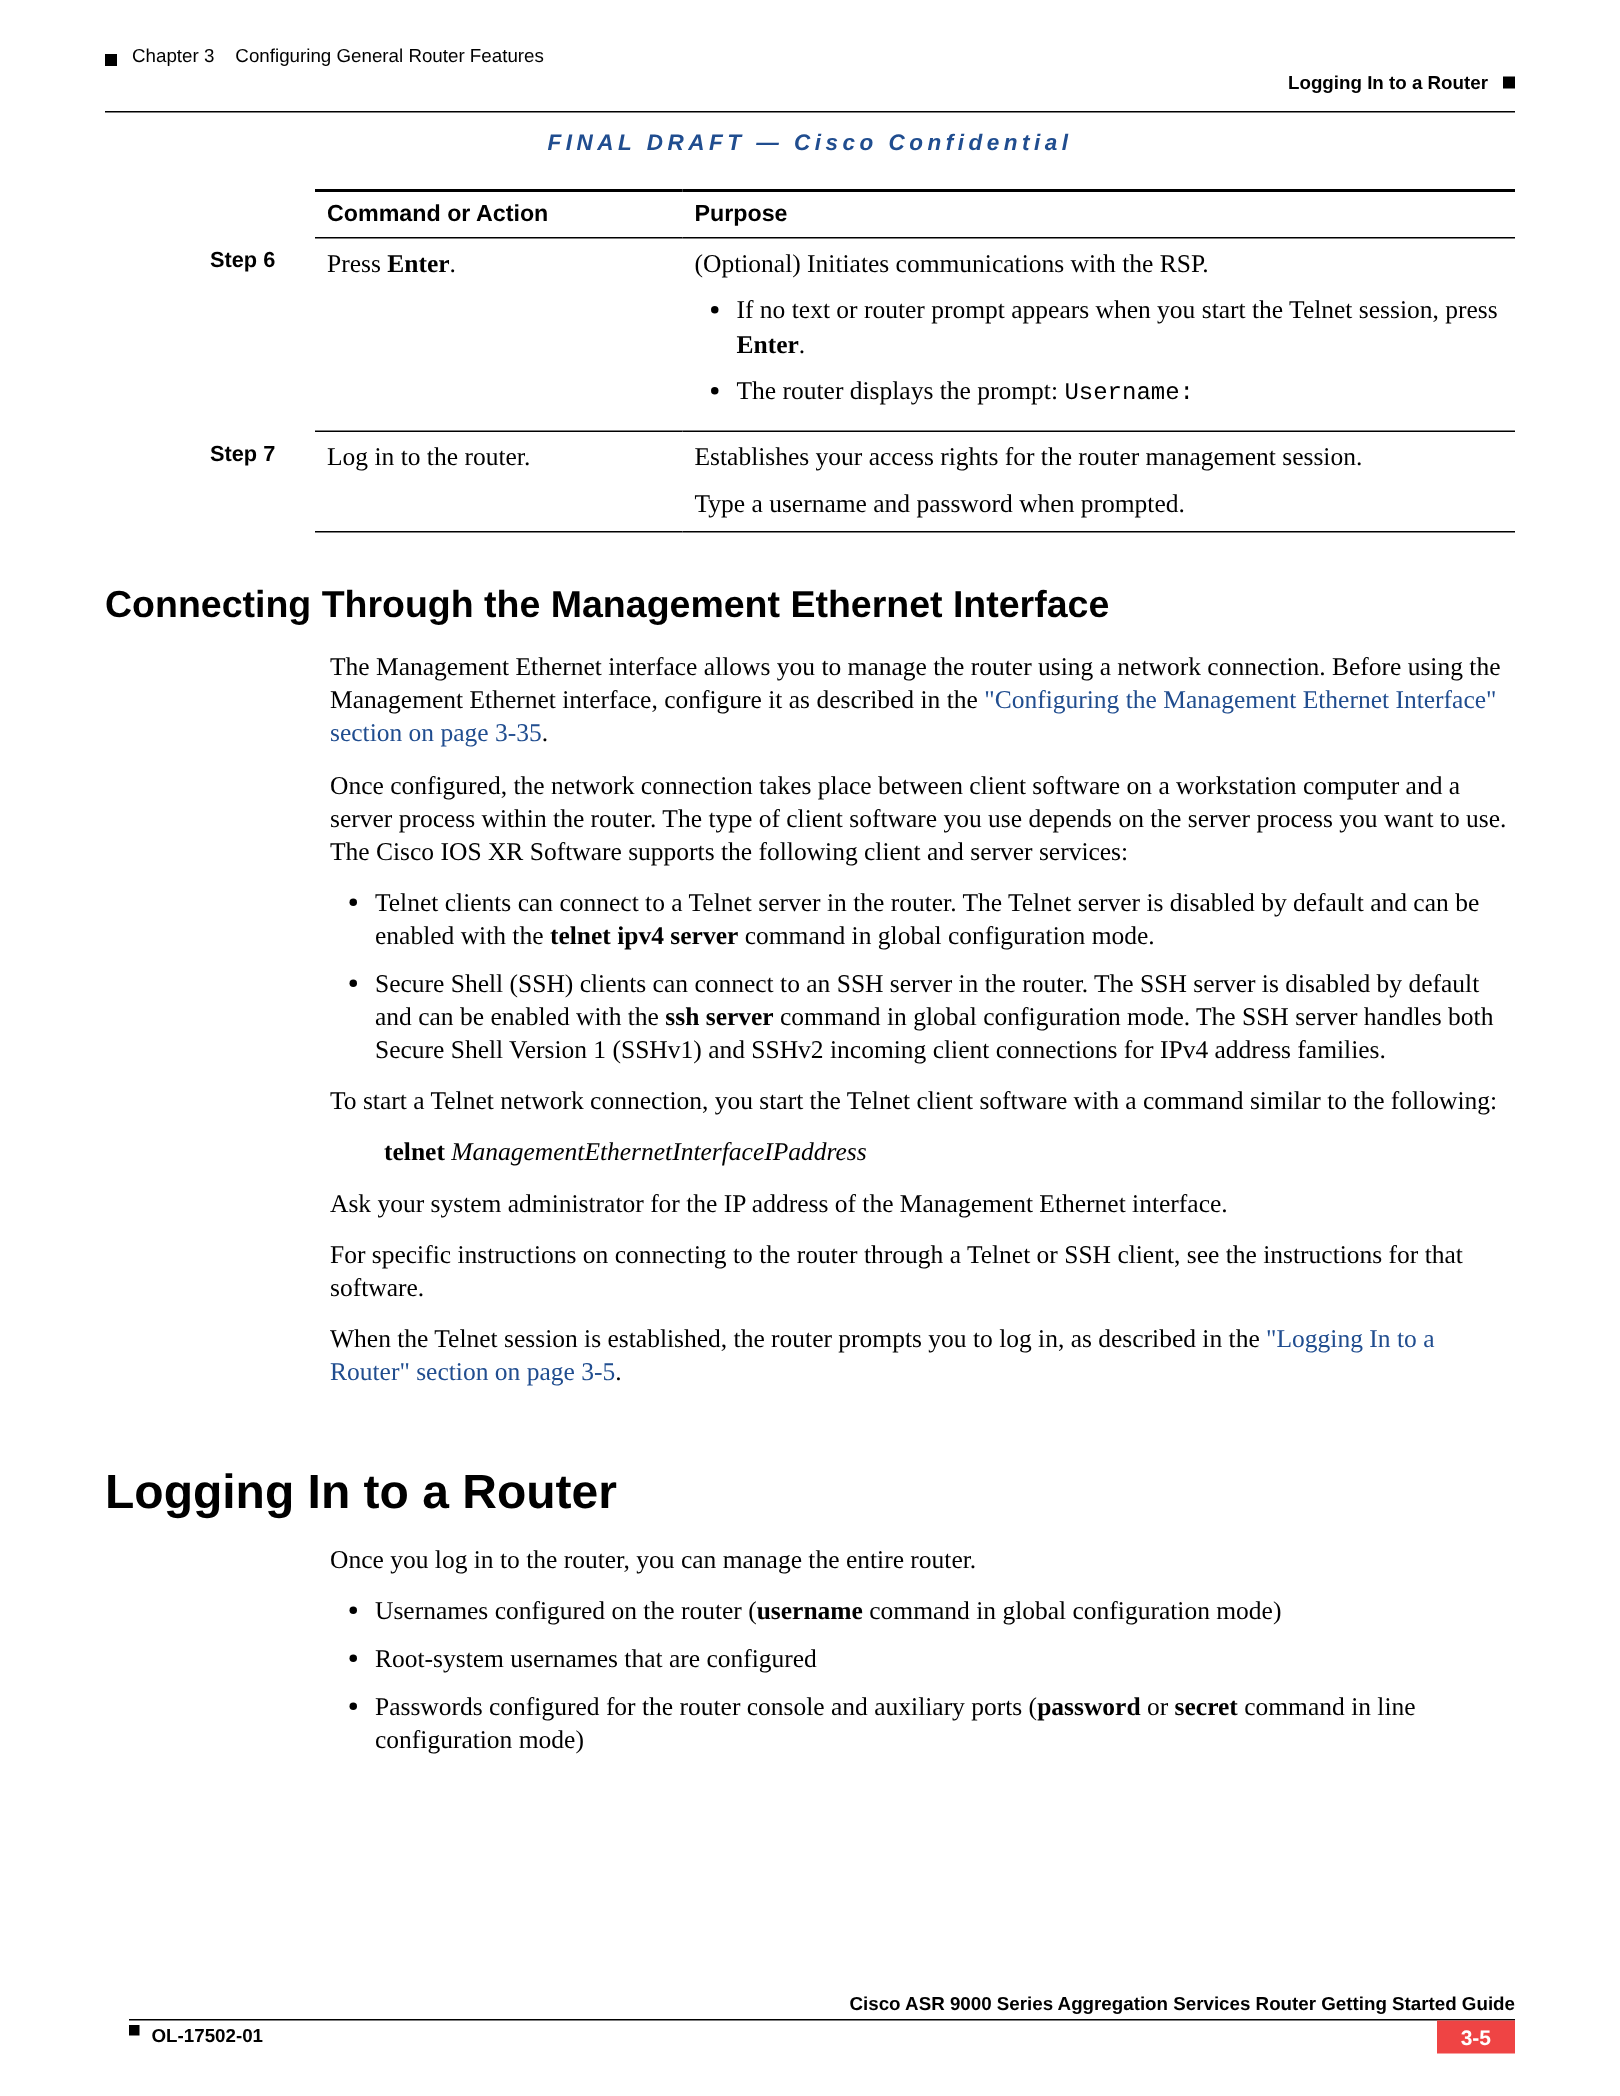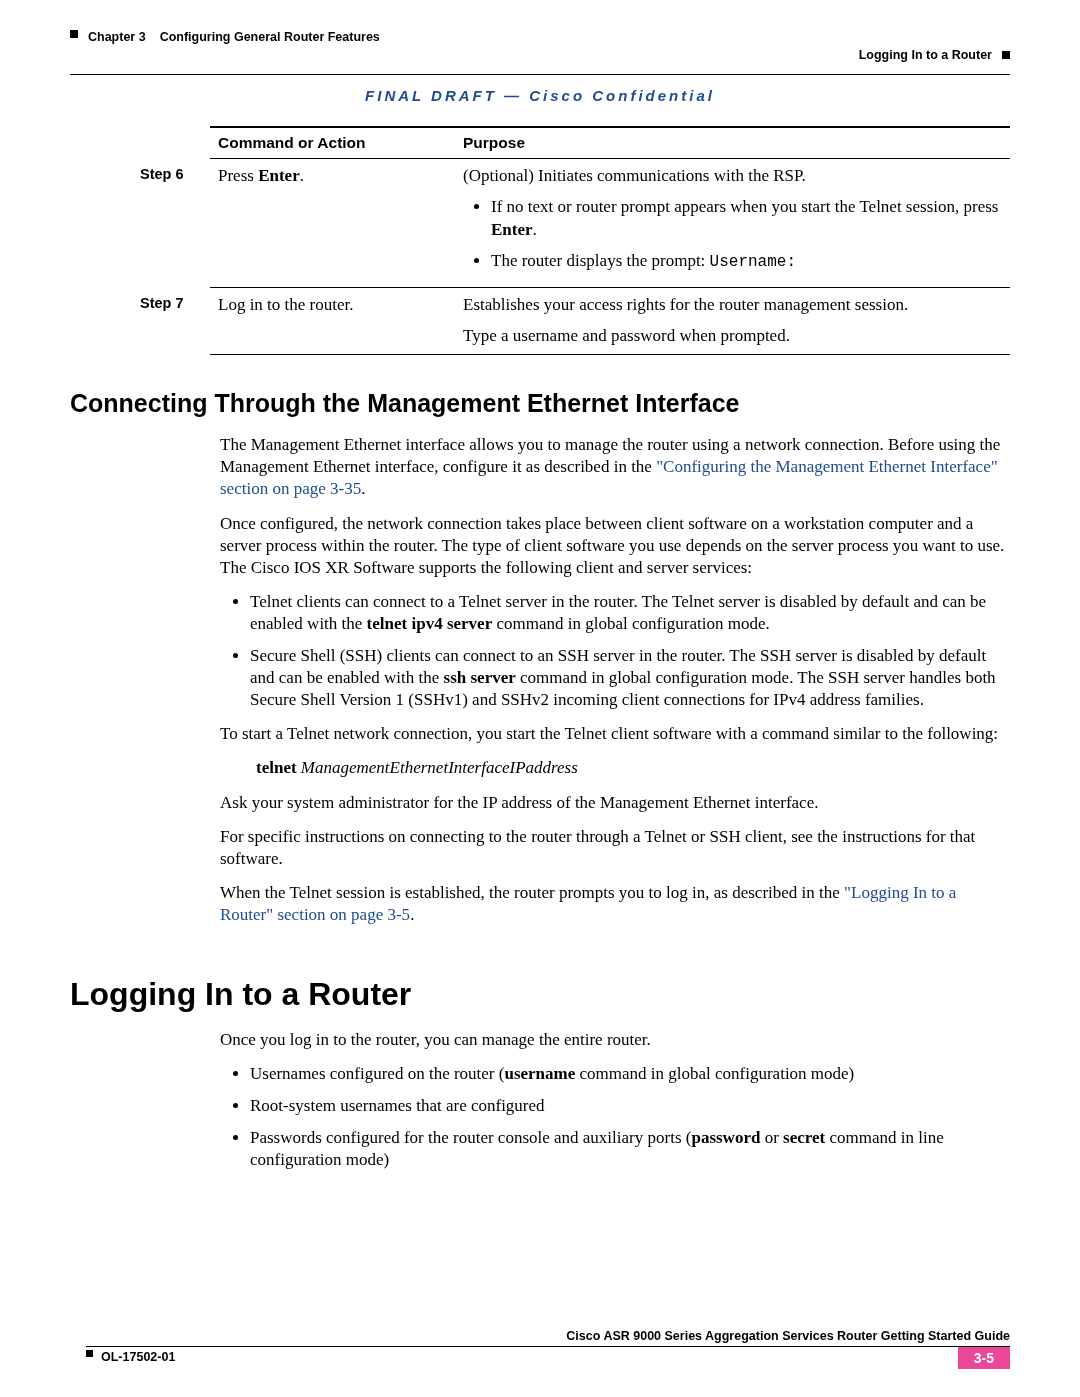--- a/index.html
+++ b/index.html
@@ -7,23 +7,23 @@
     width: 1080px;
     height: 1397px;
     background: #fff;
     font-family: "Times New Roman", Times, serif;
     color: #000;
     position: relative;
     padding: 30px 70px 40px 70px;
   }
   .top-header {
     display: flex;
-    align-items: flex-start;
-    font-family: Arial, Helvetica, sans-serif;
-    font-weight: bold;
+    align-items: flex-end;
+    font-family: Arial, Helvetica, sans-serif;
+    font-weight: normal;
     font-size: 12.5px;
     margin-bottom: 4px;
   }
   .black-sq {
     display: inline-block;
     width: 8px;
     height: 8px;
     background: #000;
     margin-right: 10px;
   }
@@ -110,21 +110,21 @@
   .footer-bar { display: flex; align-items: stretch; border-top: 1px solid #000; }
   .footer-ol {
     display: flex;
     align-items: flex-start;
     font-weight: bold;
     padding: 3px 0 0 0;
     flex: 1;
   }
   .footer-ol .black-sq { width: 7px; height: 7px; margin-right: 8px; }
   .page-pill {
-    background: #ec4899;
+    background: #ef4444;
     color: #fff;
     font-weight: bold;
     padding: 3px 16px;
     font-size: 14px;
   }
 </style>
 </head>
 <body>
 
 <div class="top-header">

